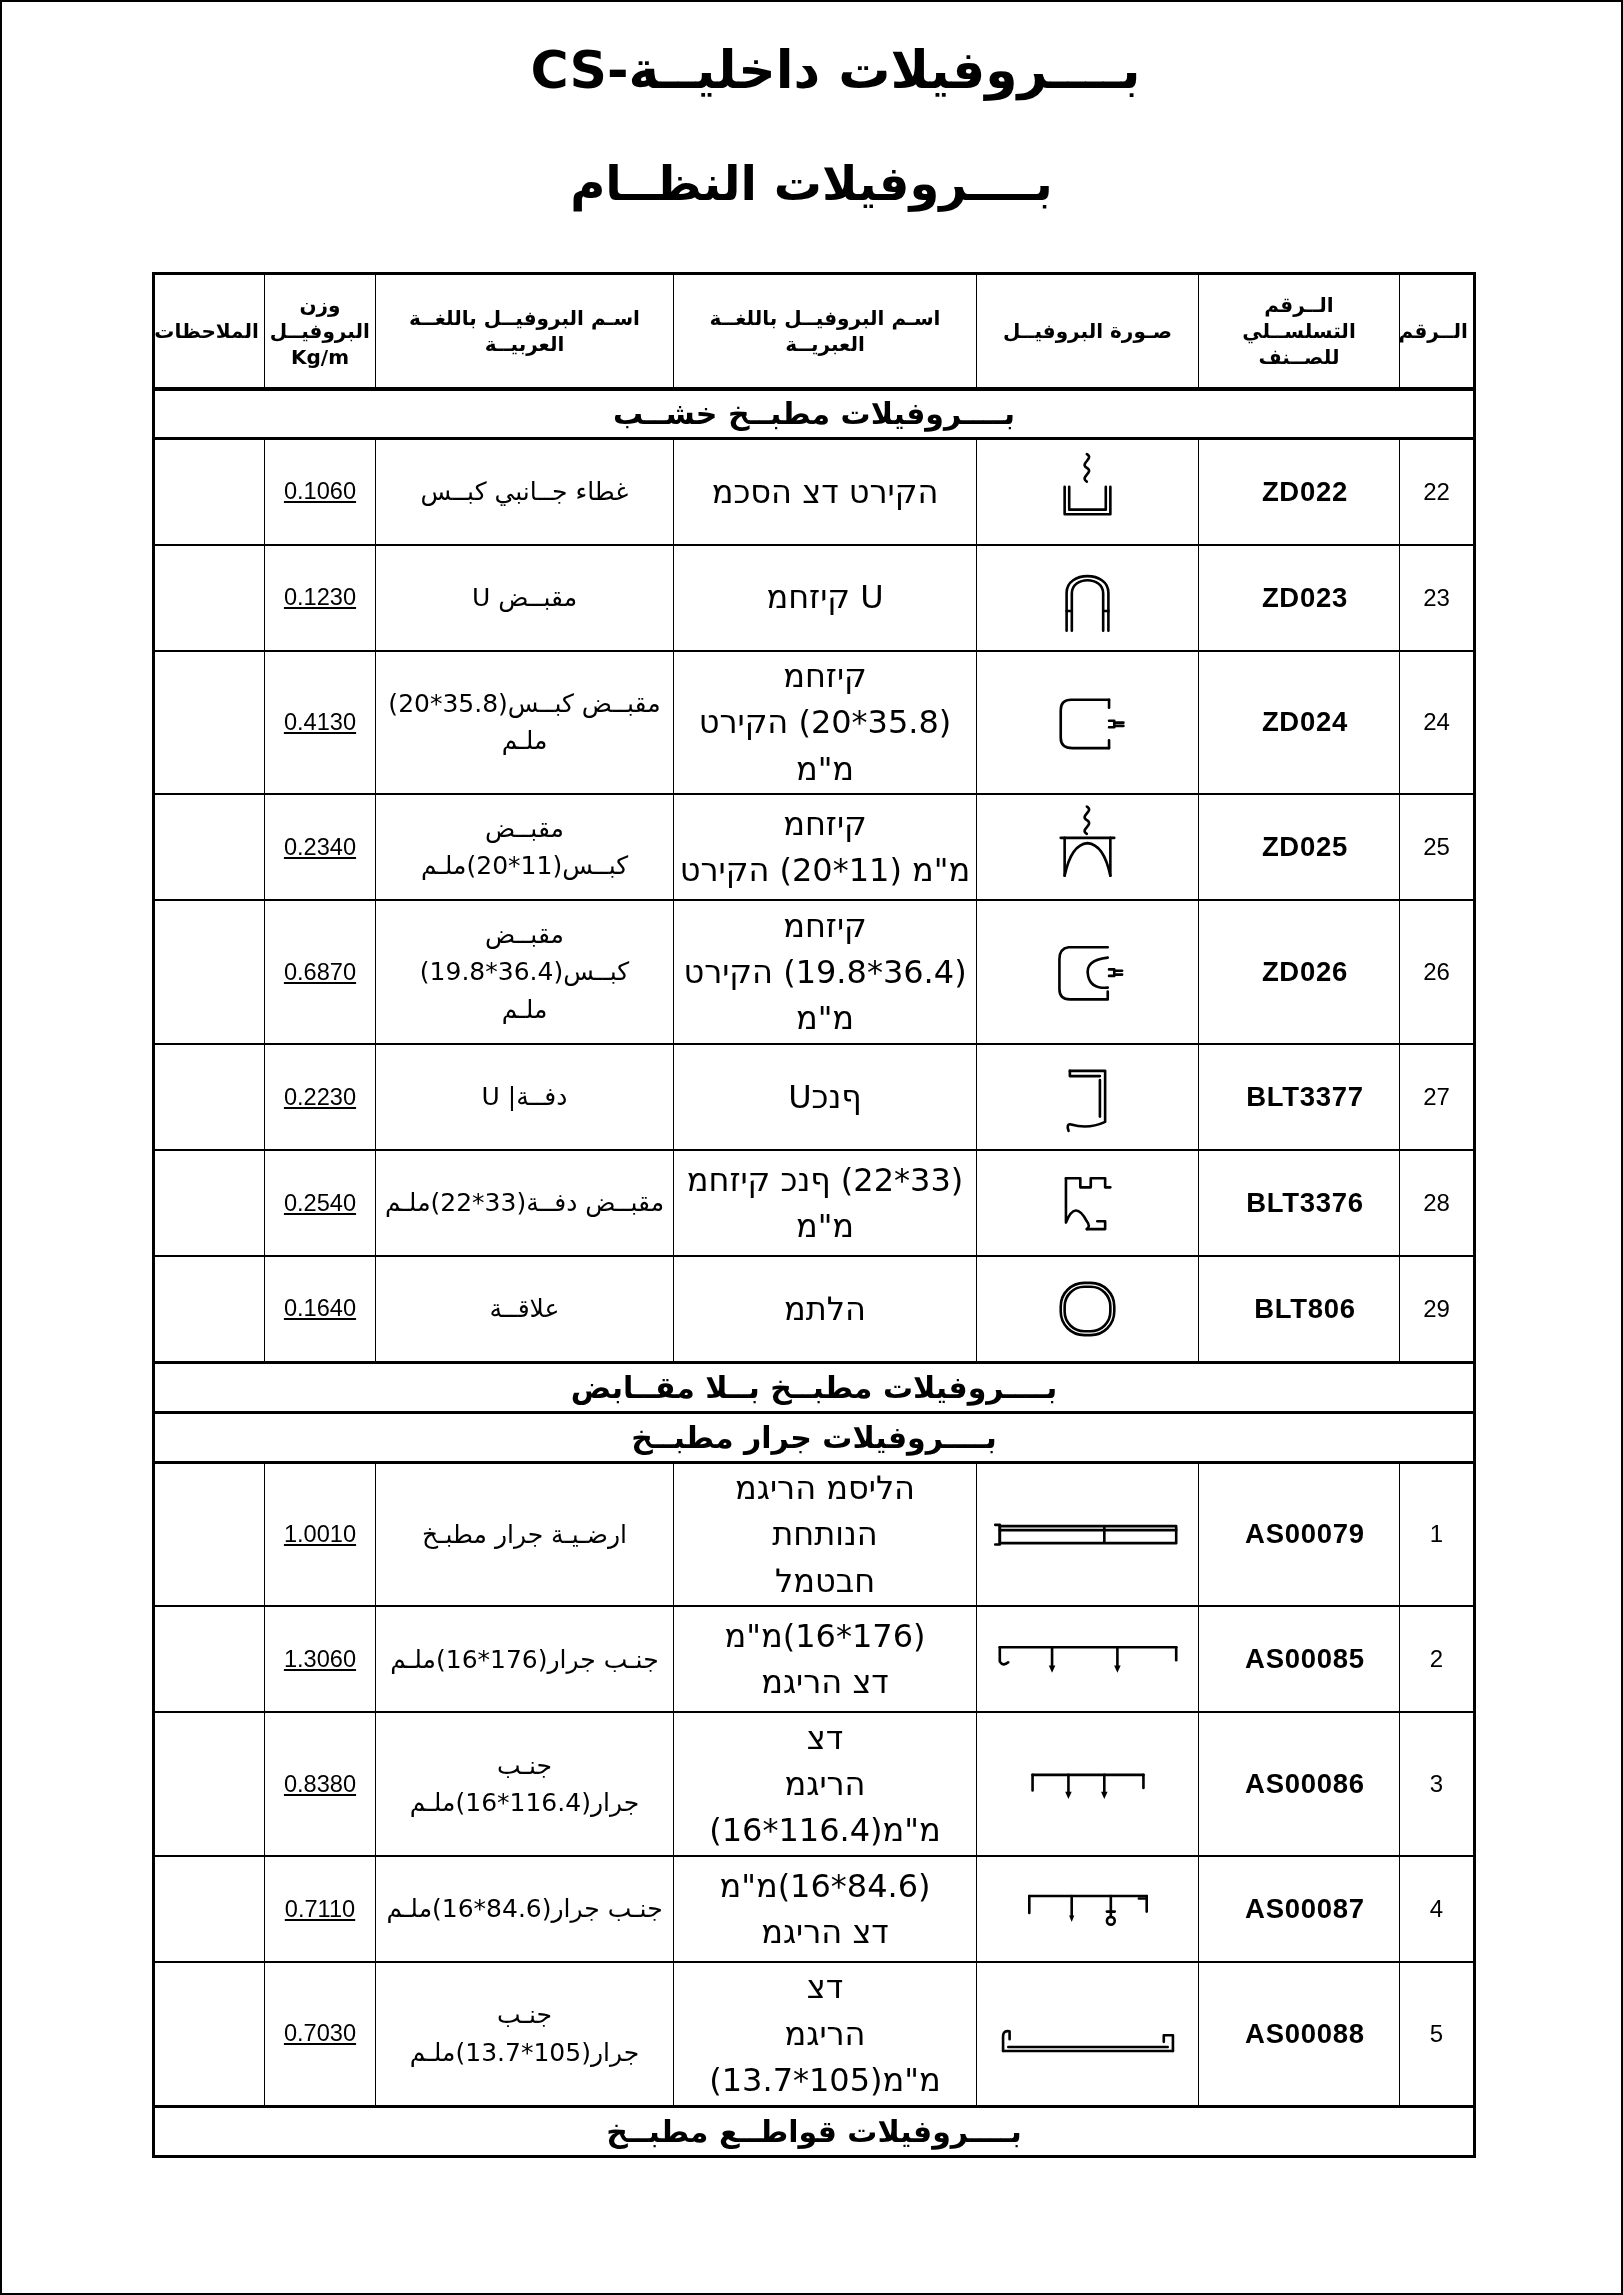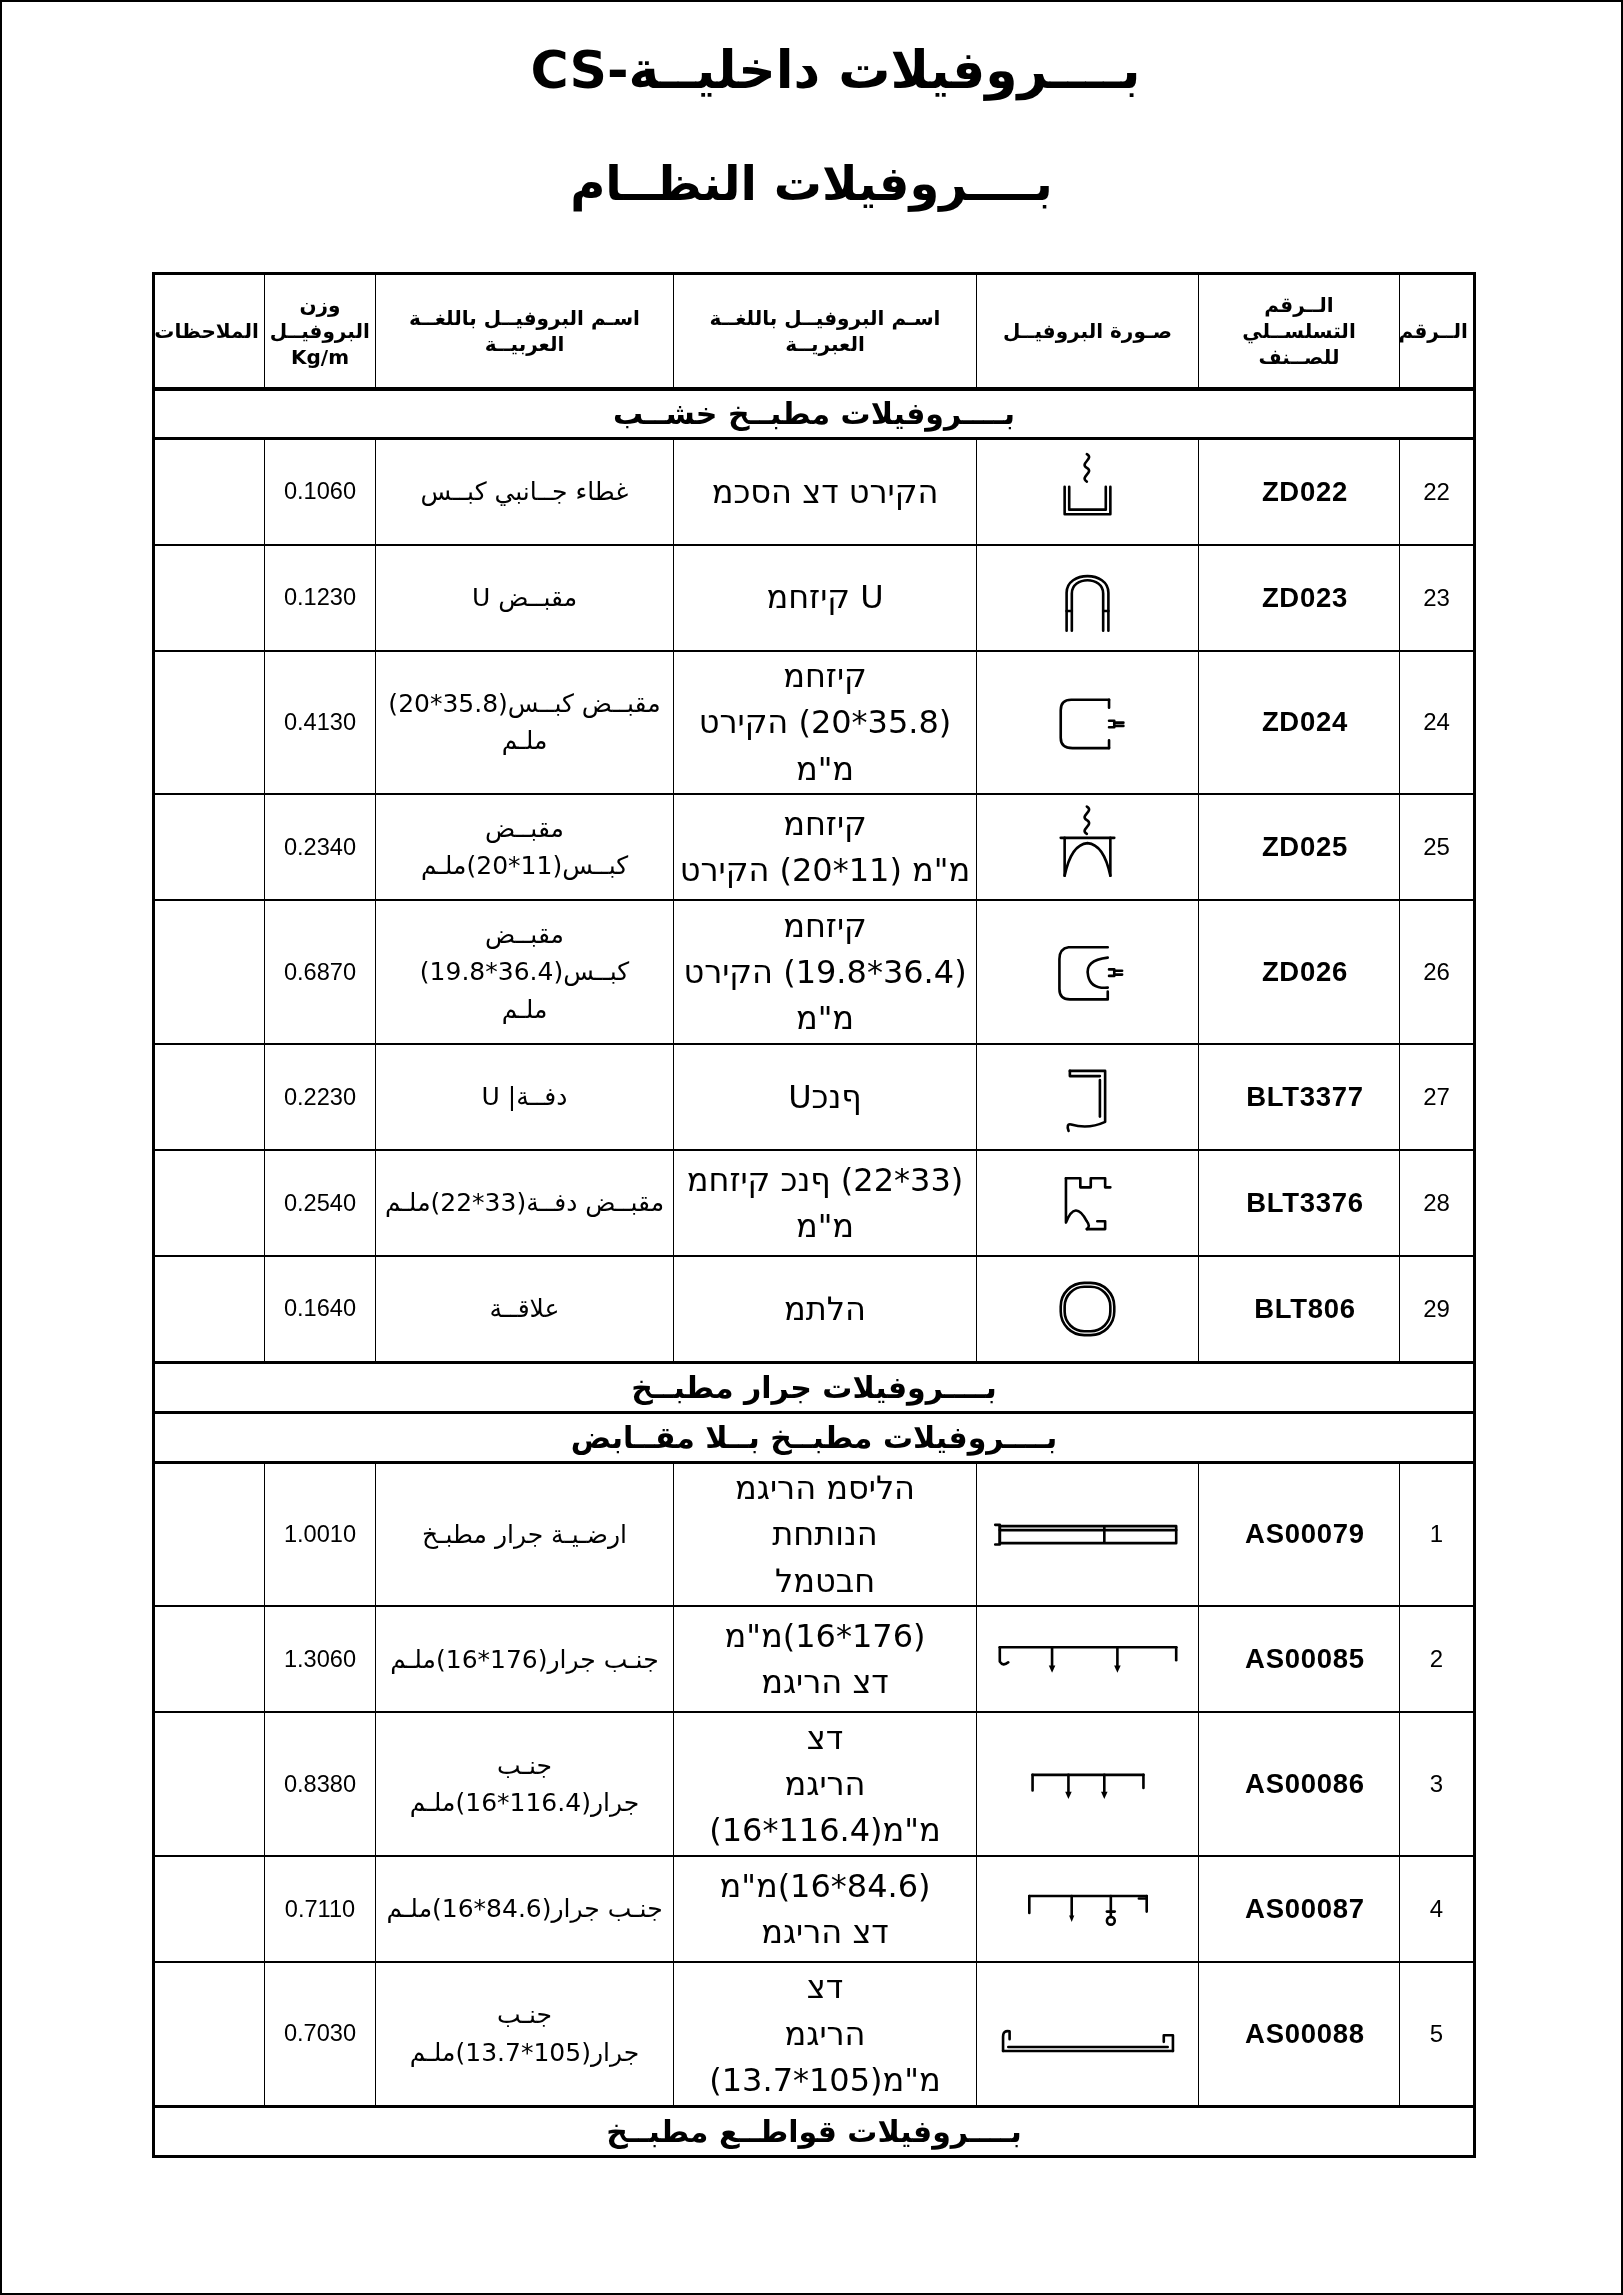--- a/index.html
+++ b/index.html
@@ -50,21 +50,21 @@
     border-top-width:3.3px;border-bottom-width:3.3px;
   }
   td.num{font-size:24px;font-family:"Liberation Sans",sans-serif;}
   td.serial{font-size:27.5px;font-weight:bold;font-family:"Liberation Sans",sans-serif;letter-spacing:0.7px;padding-left:17px;}
   td.heb{
     font-size:32px;line-height:1.45;
     direction:ltr;unicode-bidi:bidi-override;  
     white-space:pre-line;
   }
   td.ar{font-size:25px;line-height:1.5;direction:rtl;white-space:pre-line;}
-  td.wt{font-size:23.6px;font-family:"Liberation Sans",sans-serif;direction:ltr;}
+  td.wt{font-size:23.6px;font-family:"Liberation Sans",sans-serif;direction:ltr;text-decoration:underline;}
   td.notes{font-size:19.6px;}
   td.img svg{display:inline-block;vertical-align:middle;}
   td.img path, td.img rect, td.img ellipse{
     fill:none;stroke:#000;stroke-width:4;stroke-linecap:round;stroke-linejoin:round;
   }
   td.img .fill{fill:#000;stroke:none;}
 </style>
 </head>
 <body>
 
@@ -209,24 +209,24 @@
           <td class="img"><svg width="111" height="92" viewBox="0 0 170 140">
               <rect x="44" y="30" width="82" height="80" rx="36"></rect>
               <rect x="50" y="36" width="70" height="68" rx="30"></rect>
             </svg></td>
           <td class="heb">מתלה</td>
           <td class="ar">علاقــة</td>
           <td class="wt">0.1640</td>
           <td class="notes"></td>
         </tr>
         <tr class="section-row">
+          <td colspan="7" class="section">بــــروفيلات مطبــخ بــلا مقــابض</td>
+        </tr>
+        <tr class="section-row">
           <td colspan="7" class="section">بــــروفيلات جرار مطبــخ</td>
-        </tr>
-        <tr class="section-row">
-          <td colspan="7" class="section">بــــروفيلات مطبــخ بــلا مقــابض</td>
         </tr>
         <tr class="data-row">
           <td class="num">1</td>
           <td class="serial">AS00079</td>
           <td class="img"><svg width="196" height="92" viewBox="0 0 300 140">
               <path d="M15,58 H285 M15,84 H285 M15,58 V84 M285,58 V84 M175,58 V84"></path>
               <path d="M15,64 H285"></path>
               <path d="M8,56 h7 v30 h-7"></path>
             </svg></td>
           <td class="heb">מגירה  מסילה תחתונה

